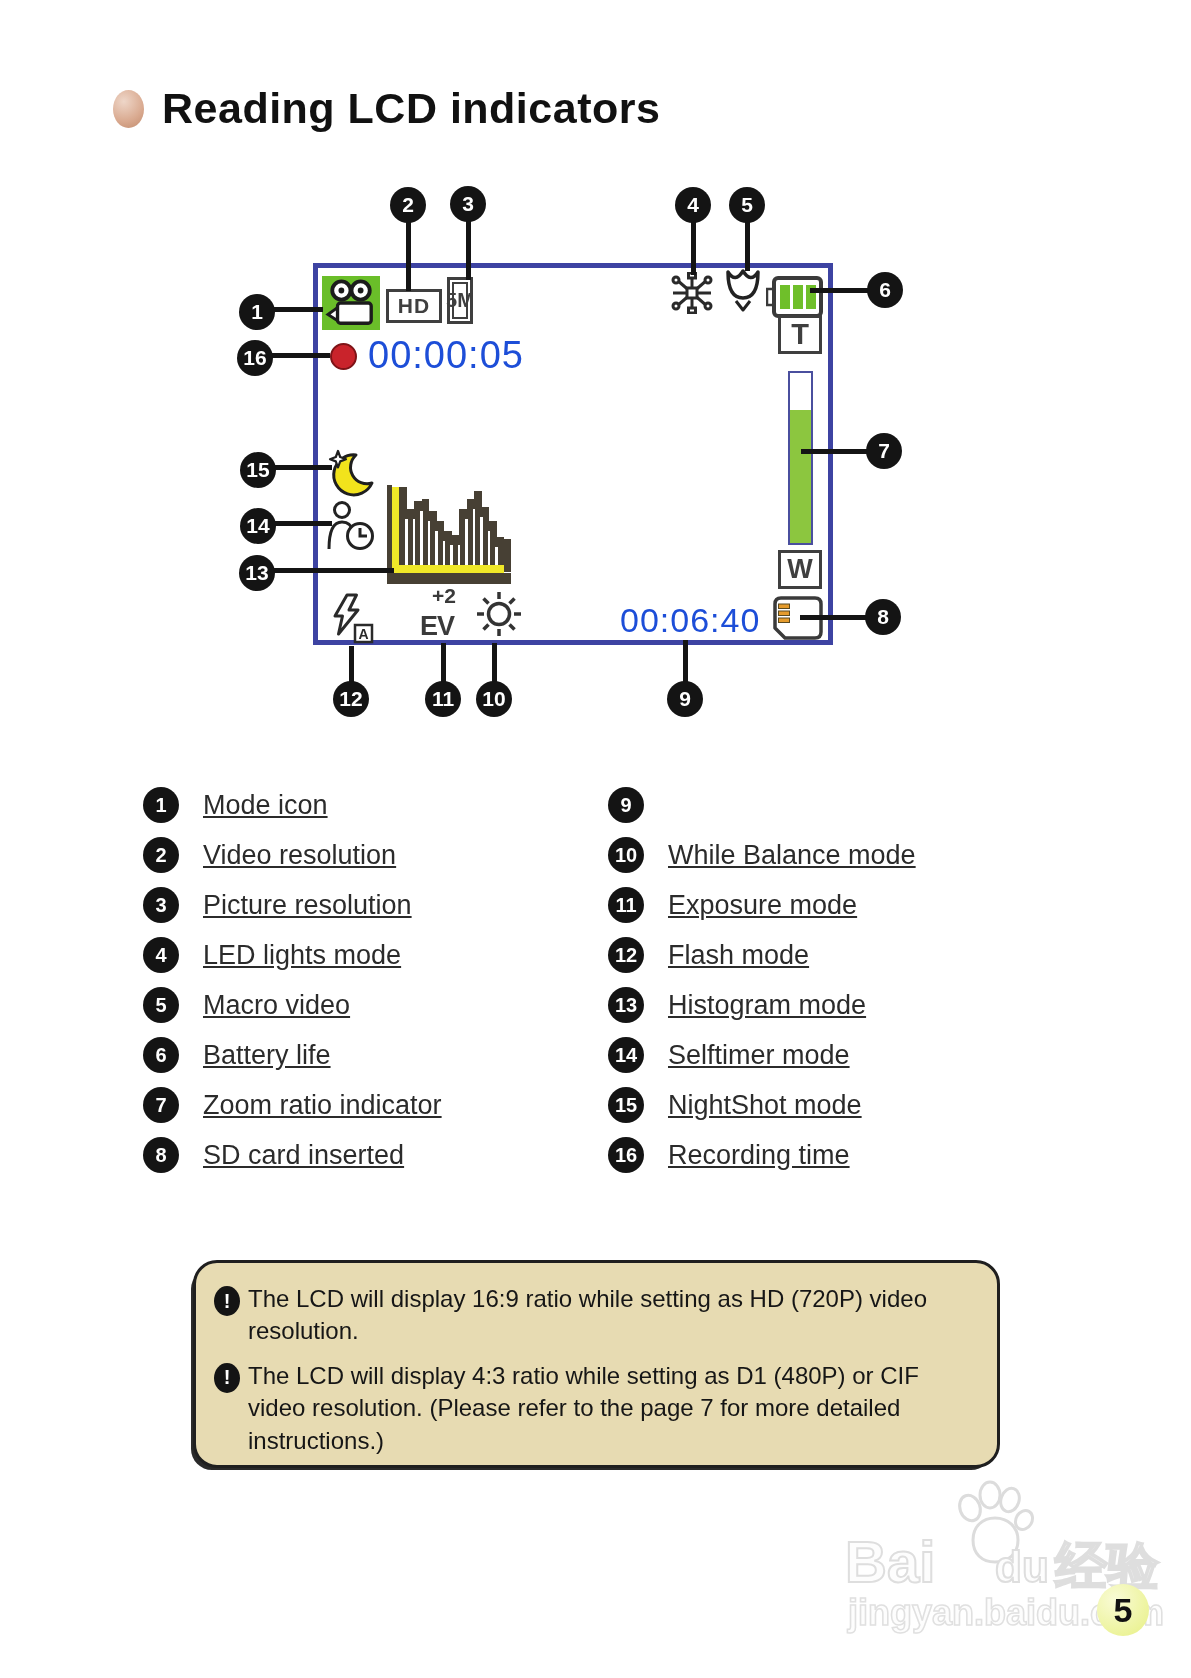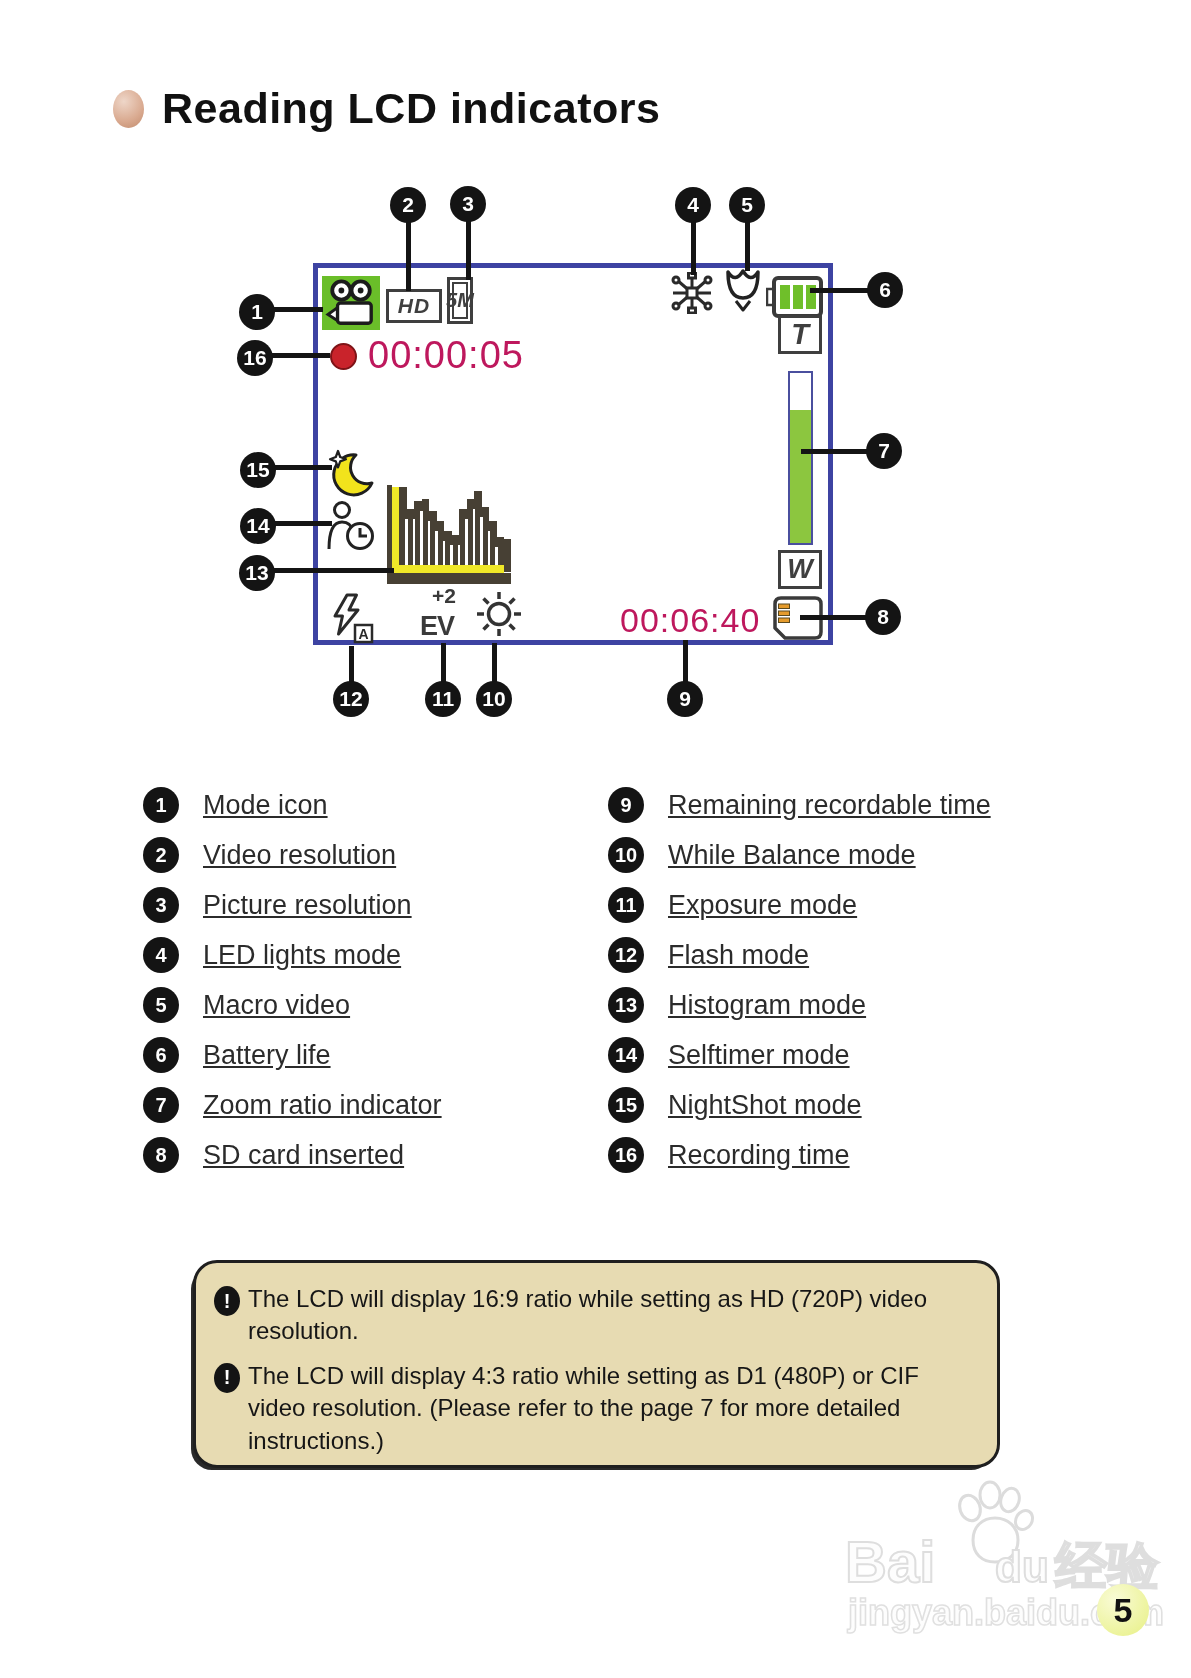--- a/index.html
+++ b/index.html
@@ -12,28 +12,28 @@
   .title-bullet { width:31px; height:38px; border-radius:50%;
     background:radial-gradient(circle at 35% 30%, #eed6c8, #d9a98f 60%, #c08a6c); }
   .page-title { font-size:43px; font-weight:bold; letter-spacing:0.5px; color:#111; }
 
   
   .lcd { position:absolute; left:313px; top:263px; width:520px; height:382px;
     border:5px solid #3d43a2; background:#fff; }
 
   
   .osd-box { position:absolute; display:flex; align-items:center; justify-content:center;
-    border:3px solid #3f3f3f; color:#3f3f3f; font-weight:bold; background:#fff;font-style:italic; }
+    border:3px solid #3f3f3f; color:#3f3f3f; font-weight:bold; background:#fff; }
 
   
   .co { position:absolute; width:36px; height:36px; border-radius:50%; background:#141414;
     color:#fff; font-weight:bold; font-size:21px; display:flex; align-items:center; justify-content:center; z-index:5; }
   .cl { position:absolute; background:#141414; z-index:4; }
 
-  .time-text { position:absolute; font-size:38px; color:#be185d; letter-spacing:1px; }
+  .time-text { position:absolute; font-size:38px; color:#1d4ed8; letter-spacing:1px; }
 
   .record-dot { position:absolute; left:330px; top:343px; width:27px; height:27px; border-radius:50%;
     background:#c9232b; border:2px solid #7e1317; }
 
   .mode-badge { position:absolute; left:322px; top:276px; width:58px; height:54px; background:#6abe29;
     display:flex; align-items:center; justify-content:center; }
 
   .zoom-track { position:absolute; left:788px; top:371px; width:25px; height:174px;
     border:2px solid #4a4f9e; }
 
@@ -286,21 +286,20 @@
   </div>
   <div class="legend-item">
     <div class="legend-badge">8</div>
     <div class="legend-label">SD card inserted</div>
   </div>
 </div>
 
 <div class="legend-col" style="left:608px; top:787px;">
   <div class="legend-item">
     <div class="legend-badge">9</div>
-    <div class="legend-label">Remaining recordable time</div>
   </div>
   <div class="legend-item">
     <div class="legend-badge">10</div>
     <div class="legend-label">While Balance mode</div>
   </div>
   <div class="legend-item">
     <div class="legend-badge">11</div>
     <div class="legend-label">Exposure mode</div>
   </div>
   <div class="legend-item">

